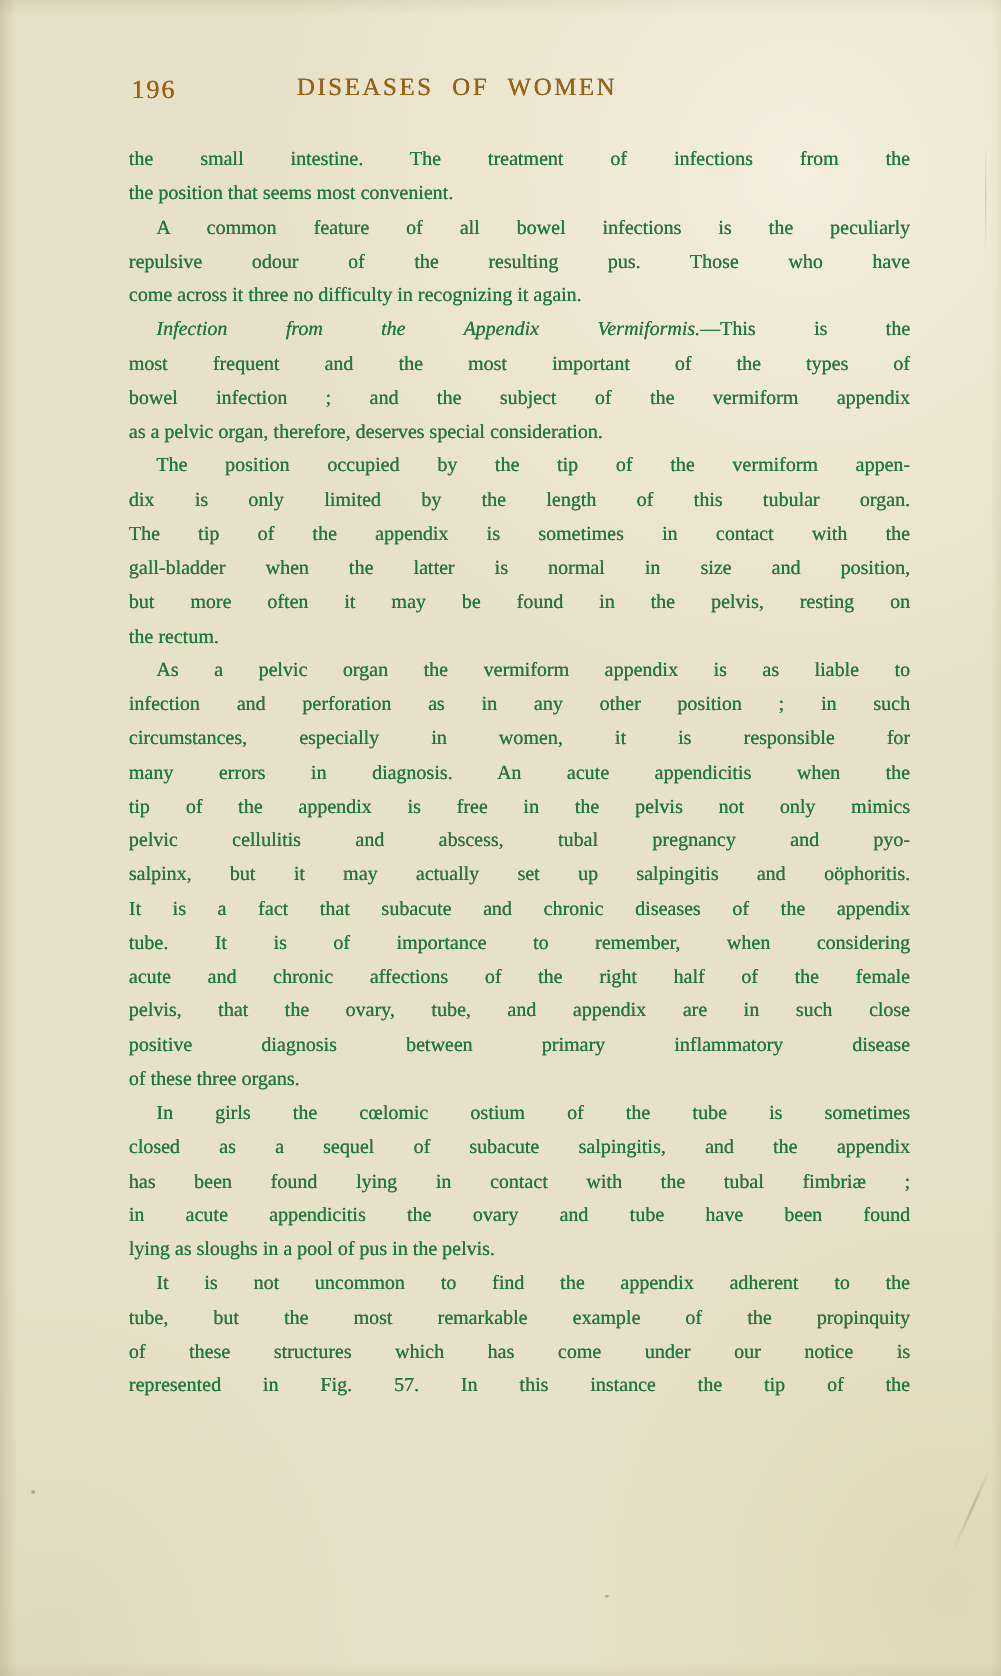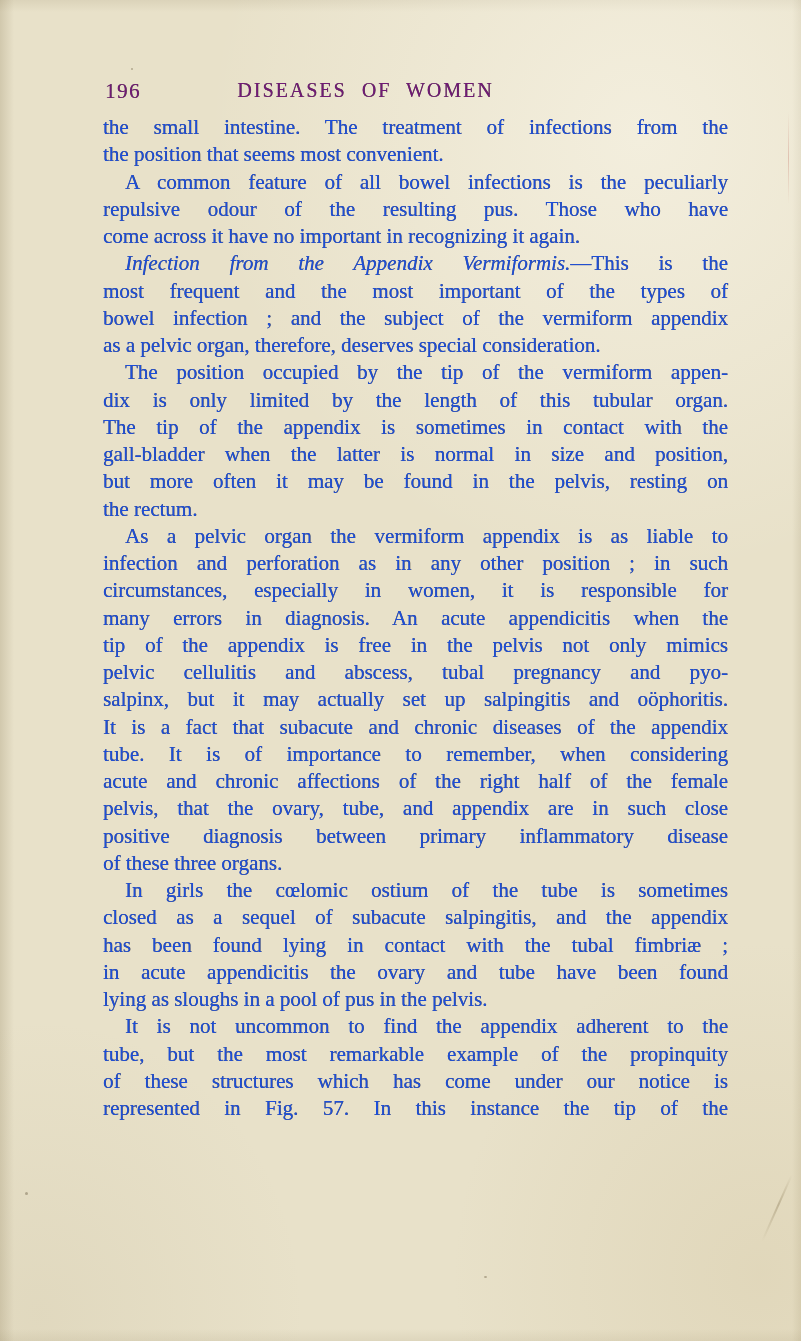--- a/index.html
+++ b/index.html
@@ -28,39 +28,39 @@
     width: 2px; height: 72px;
     background: linear-gradient(180deg, rgba(150,135,100,0) 0%, rgba(150,135,100,0.45) 45%, rgba(150,135,100,0) 100%);
     transform: rotate(24deg);
   }
   .hairline {
     position: absolute; left: 788px; top: 112px;
     width: 1px; height: 92px;
     background: linear-gradient(180deg, rgba(196,120,108,0) 0%, rgba(196,120,108,0.35) 50%, rgba(196,120,108,0) 100%);
   }
   .running-head {
-    position: absolute; left: 103px; top: 78px; width: 625px; height: 28px;
-    color: #701a75;
+    position: absolute; left: 103px; top: 58px; width: 625px; height: 28px;
+    color: #a16207;
     text-shadow: 0.2px 0 0 rgba(51,45,39,0.8);
     text-align: center;
   }
   .page-num {
     position: absolute; left: 2px; top: 1px;
     font-size: 21px; letter-spacing: 1.5px;
   }
   .head-title {
     position: absolute; left: 50%; top: 1px;
     transform: translateX(-50%) translateX(-50px);
     font-size: 20px; letter-spacing: 2px; word-spacing: 8px;
     white-space: nowrap;
   }
   .body-text {
     position: absolute; left: 103px; top: 114px; width: 625px;
-    color: #1d4ed8;
-    font-size: 21px; line-height: 27.25px;
+    color: #15803d;
+    font-size: 16px; line-height: 27.25px;
     text-shadow: 0.2px 0 0 rgba(51,45,39,0.8);
   }
   .paragraph { margin: 0; }
   .line {
     text-align: justify;
     text-align-last: justify;
     height: 27.25px;
     white-space: normal;
   }
   .line.last { text-align-last: left; }
@@ -83,21 +83,21 @@
 </div>
 
 <div class="body-text">
     <div class="paragraph">
       <div class="line">the small intestine.  The treatment of infections from the</div>
       <div class="line last">the position that seems most convenient.</div>
     </div>
     <div class="paragraph">
       <div class="line indent">A common feature of all bowel infections is the peculiarly</div>
       <div class="line">repulsive odour of the resulting pus.  Those who have</div>
-      <div class="line last">come across it have no important in recognizing it again.</div>
+      <div class="line last">come across it three no difficulty in recognizing it again.</div>
     </div>
     <div class="paragraph">
       <div class="line indent"><span class="it">Infection from the Appendix Vermiformis.</span><span>—This is the</span></div>
       <div class="line">most frequent and the most important of the types of</div>
       <div class="line">bowel infection ; and the subject of the vermiform appendix</div>
       <div class="line last">as a pelvic organ, therefore, deserves special consideration.</div>
     </div>
     <div class="paragraph">
       <div class="line indent">The position occupied by the tip of the vermiform appen-</div>
       <div class="line">dix is only limited by the length of this tubular organ.</div>

